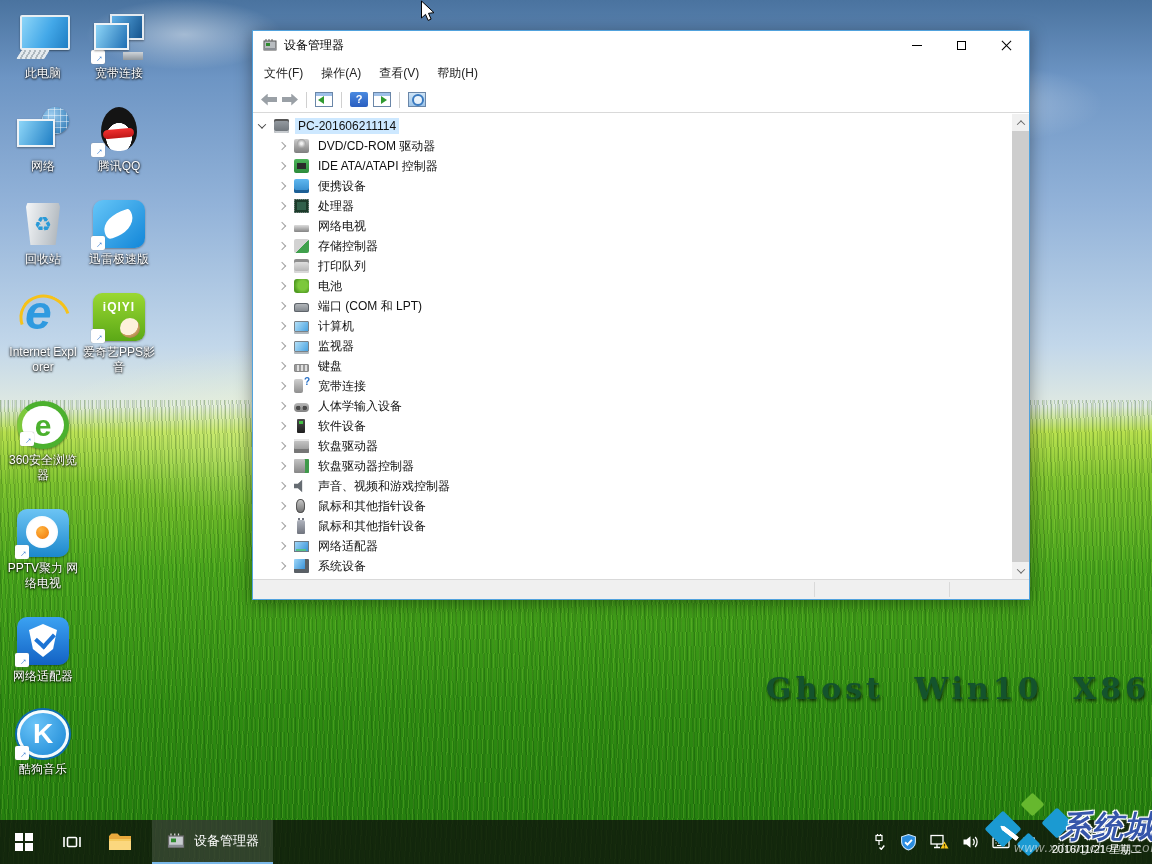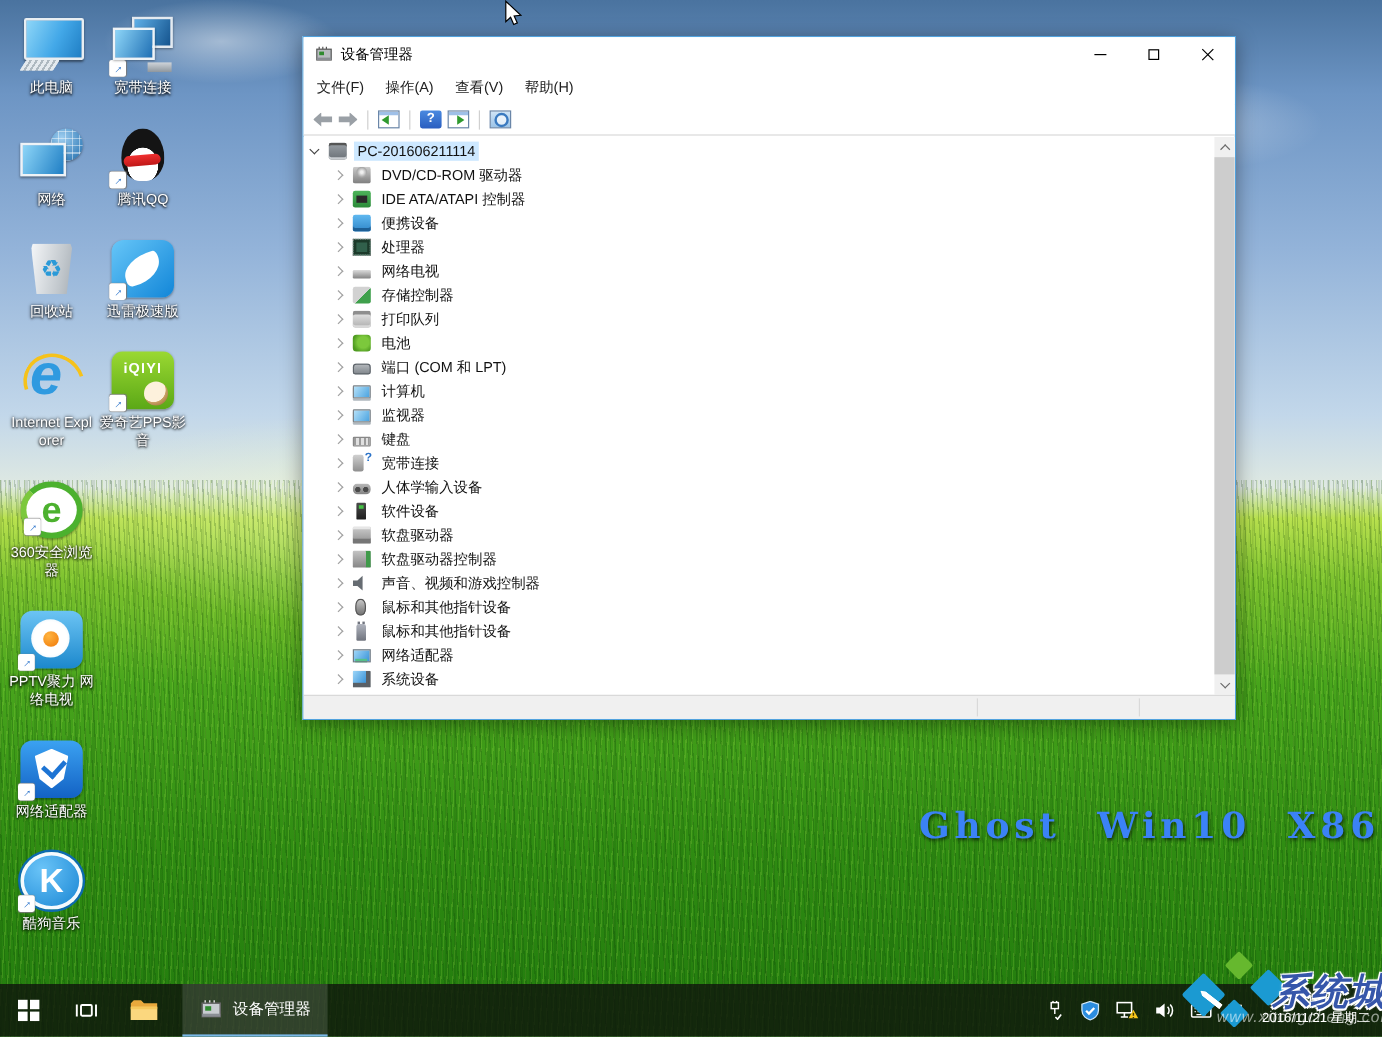--- a/index.html
+++ b/index.html
@@ -89,21 +89,21 @@
   .art-pcmgr::before { content:""; position:absolute; left:12px; top:7px; width:28px; height:33px; background:#fff;
     clip-path:polygon(50% 0,100% 18%,86% 76%,50% 100%,14% 76%,0 18%); }
   .art-pcmgr::after { content:""; position:absolute; left:19px; top:15px; width:14px; height:9px;
     border:4px solid #1d74d4; border-top:none; border-right:none; transform:rotate(-48deg); }
   .art-kugou { border-radius:50%; background:radial-gradient(circle at 35% 30%,#6ac4f8,#1180d0);
     box-shadow:inset 0 0 0 3px rgba(255,255,255,.95), 0 0 0 2px #0d6ab0; }
   .art-kugou::after { content:"K"; position:absolute; left:0; right:0; top:6px; text-align:center;
     font:bold 28px/36px "Liberation Sans",sans-serif; color:#fff; }
 
   
-  .ghost-mark { position:absolute; right:2px; top:671px; z-index:1; color:#3b82f6;
+  .ghost-mark { position:absolute; right:2px; top:671px; z-index:1; color:#14532d;
     font-family:"DejaVu Serif","Liberation Serif",serif; font-weight:bold; font-size:30px;
     letter-spacing:4px; word-spacing:16px; text-shadow:1px 2px 3px rgba(0,0,0,.65); white-space:nowrap; }
 
   
   .win { position:absolute; left:252px; top:30px; width:778px; height:570px; z-index:3;
     background:#fff; border:1px solid #51a2dd; box-shadow:0 3px 16px rgba(0,0,0,.4); }
   .titlebar { height:28px; display:flex; align-items:center; padding-left:9px; background:#fff; }
   .titlebar .ticon { width:16px; height:16px; margin-right:6px; }
   .titlebar .ttext { font-size:12px; color:#000; flex:1; }
   .cap-btns { display:flex; height:100%; }

